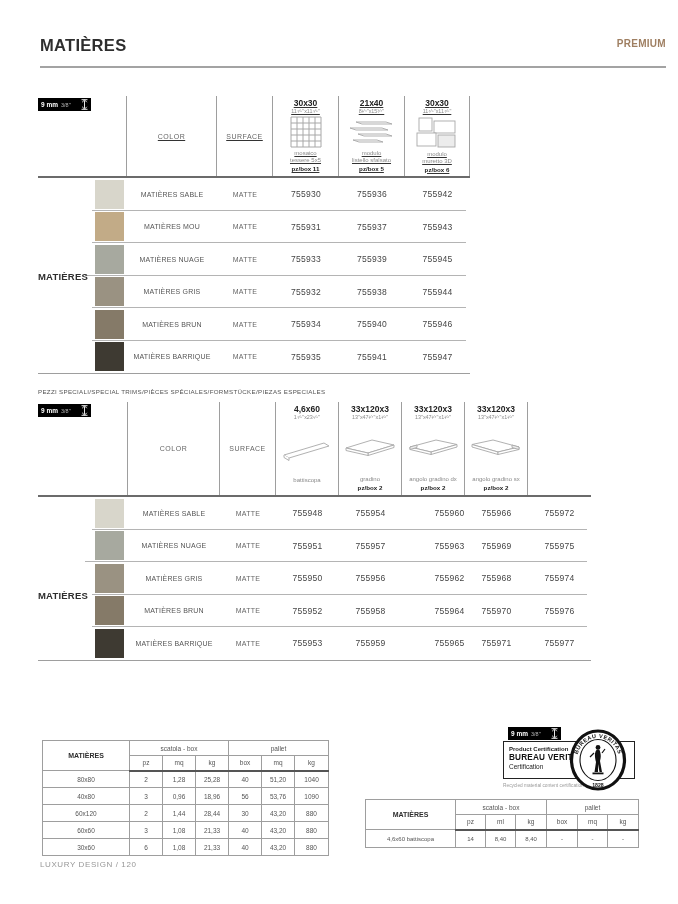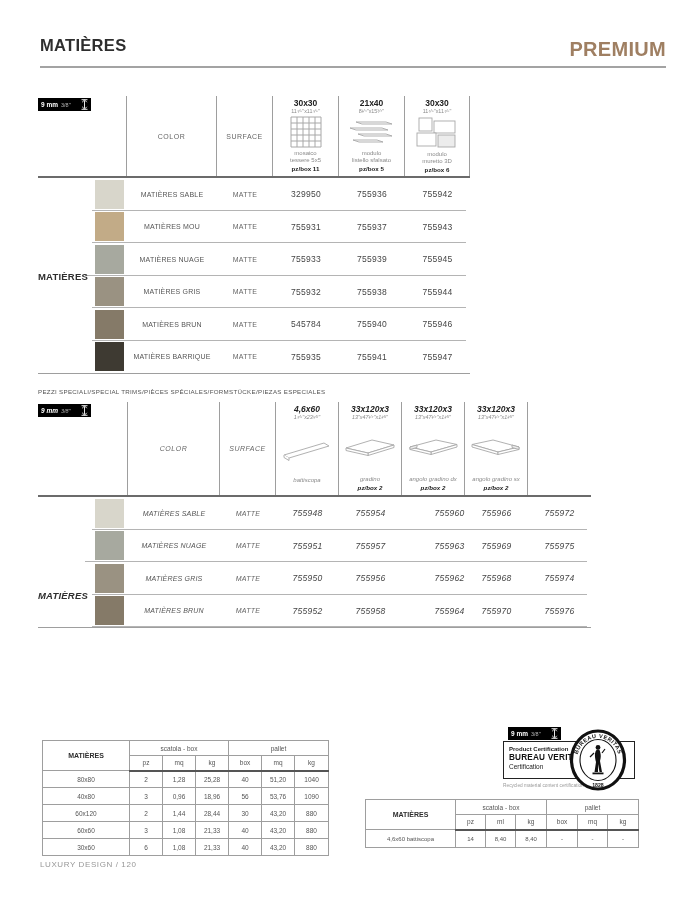--- a/index.html
+++ b/index.html
@@ -1,35 +1,35 @@
 <!DOCTYPE html>
 <html><head>
 <meta charset="utf-8">
 <style>
   html,body{margin:0;padding:0;background:#fff;}
   .page{position:relative;width:678px;height:904px;background:#fff;overflow:hidden;
         font-family:"Liberation Sans",sans-serif;color:#333;padding-left:28px;}
 
   
   .title{position:absolute;left:40px;top:36px;font-size:16.5px;font-weight:bold;color:#2e2e2e;letter-spacing:.3px;}
-  .brand{position:absolute;right:40px;top:38px;font-size:20px;font-weight:bold;letter-spacing:.3px;}
+  .brand{position:absolute;right:40px;top:38px;font-size:10px;font-weight:bold;letter-spacing:.3px;}
   .hrule{position:absolute;left:40px;right:40px;top:66px;height:2px;background:#a3a3a3;}
 
   
   .badge{width:53px;height:13px;background:#000;color:#fff;display:flex;align-items:center;
          padding:0 3px;box-sizing:border-box;}
   .badge .bmm{font-size:6.5px;font-weight:bold;white-space:nowrap;}
   .badge .bin{font-size:5.5px;color:#b5b5b5;margin-left:3px;flex:1;}
   .badge-in-head{position:absolute;top:2px;left:0;}
   .badge-cert{position:absolute;left:508px;top:727px;}
 
   
   .ptable{position:absolute;left:38px;}
-  .t1{top:96px;width:432px;}
-  .t2{top:402px;width:553px;font-style:italic;}
+  .t1{top:96px;width:432px;text-decoration:underline;}
+  .t2{top:402px;width:553px;}
   .thead{display:flex;box-sizing:border-box;border-bottom:2px solid #6b6b6b;}
   .t1 .thead{height:82px;}
   .t2 .thead{height:95px;}
   .hcell{box-sizing:border-box;border-right:1px solid #9e9e9e;position:relative;}
   .hlabel{display:flex;align-items:center;justify-content:center;font-size:7px;color:#666;letter-spacing:.5px;}
   .fmt{display:flex;flex-direction:column;align-items:center;padding:3px 2px 3px;}
   .fmt .fsize{font-size:8.5px;font-weight:bold;color:#222;line-height:1.15;}
   .fmt .finch{font-size:5.4px;color:#8a8a8a;line-height:1.1;white-space:nowrap;}
   .fmt .fico{flex:1;display:flex;align-items:center;justify-content:center;width:100%;}
   .fmt .flbl{font-size:6px;color:#8a8a8a;line-height:1.25;text-align:center;white-space:pre-line;}
@@ -146,21 +146,21 @@
         <span class="flbl">modulo
 muretto 3D</span>
         <span class="fpz">pz/box 6</span>
       </div>
     </div>
     <div class="tbody">
       <div class="trow">
         <span class="swatch" style="background: rgb(216, 214, 203);"></span>
         <span class="cell cname">MATIÈRES SABLE</span>
         <span class="cell csurf">MATTE</span>
-        <span class="cell code k1">329950</span>
+        <span class="cell code k1">755930</span>
         <span class="cell code k2">755936</span>
         <span class="cell code k3">755942</span>
         <span class="sep"></span>
       </div>
       <div class="trow">
         <span class="swatch" style="background: rgb(194, 171, 135);"></span>
         <span class="cell cname">MATIÈRES MOU</span>
         <span class="cell csurf">MATTE</span>
         <span class="cell code k1">755931</span>
         <span class="cell code k2">755937</span>
@@ -182,21 +182,21 @@
         <span class="cell csurf">MATTE</span>
         <span class="cell code k1">755932</span>
         <span class="cell code k2">755938</span>
         <span class="cell code k3">755944</span>
         <span class="sep"></span>
       </div>
       <div class="trow">
         <span class="swatch" style="background: rgb(133, 122, 104);"></span>
         <span class="cell cname">MATIÈRES BRUN</span>
         <span class="cell csurf">MATTE</span>
-        <span class="cell code k1">545784</span>
+        <span class="cell code k1">755934</span>
         <span class="cell code k2">755940</span>
         <span class="cell code k3">755946</span>
         <span class="sep"></span>
       </div>
       <div class="trow">
         <span class="swatch" style="background: rgb(62, 58, 50);"></span>
         <span class="cell cname">MATIÈRES BARRIQUE</span>
         <span class="cell csurf">MATTE</span>
         <span class="cell code k1">755935</span>
         <span class="cell code k2">755941</span>
@@ -320,20 +320,30 @@
       <div class="trow">
         <span class="swatch" style="background: rgb(133, 122, 104);"></span>
         <span class="cell cname">MATIÈRES BRUN</span>
         <span class="cell csurf">MATTE</span>
         <span class="cell code k1">755952</span>
         <span class="cell code k2">755958</span>
         <span class="cell code k3">755964</span>
         <span class="cell code k4">755970</span>
         <span class="cell code k5">755976</span>
         <span class="sep"></span>
+      </div>
+      <div class="trow">
+        <span class="swatch" style="background: rgb(62, 58, 50);"></span>
+        <span class="cell cname">MATIÈRES BARRIQUE</span>
+        <span class="cell csurf">MATTE</span>
+        <span class="cell code k1">755953</span>
+        <span class="cell code k2">755959</span>
+        <span class="cell code k3">755965</span>
+        <span class="cell code k4">755971</span>
+        <span class="cell code k5">755977</span>
       </div>
     </div>
     <div class="sidelabel">MATIÈRES</div>
   </div>
 
   <table class="pack pack-main">
     <colgroup>
         <col style="width:87px">
         <col style="width:33px">
         <col style="width:33px">

